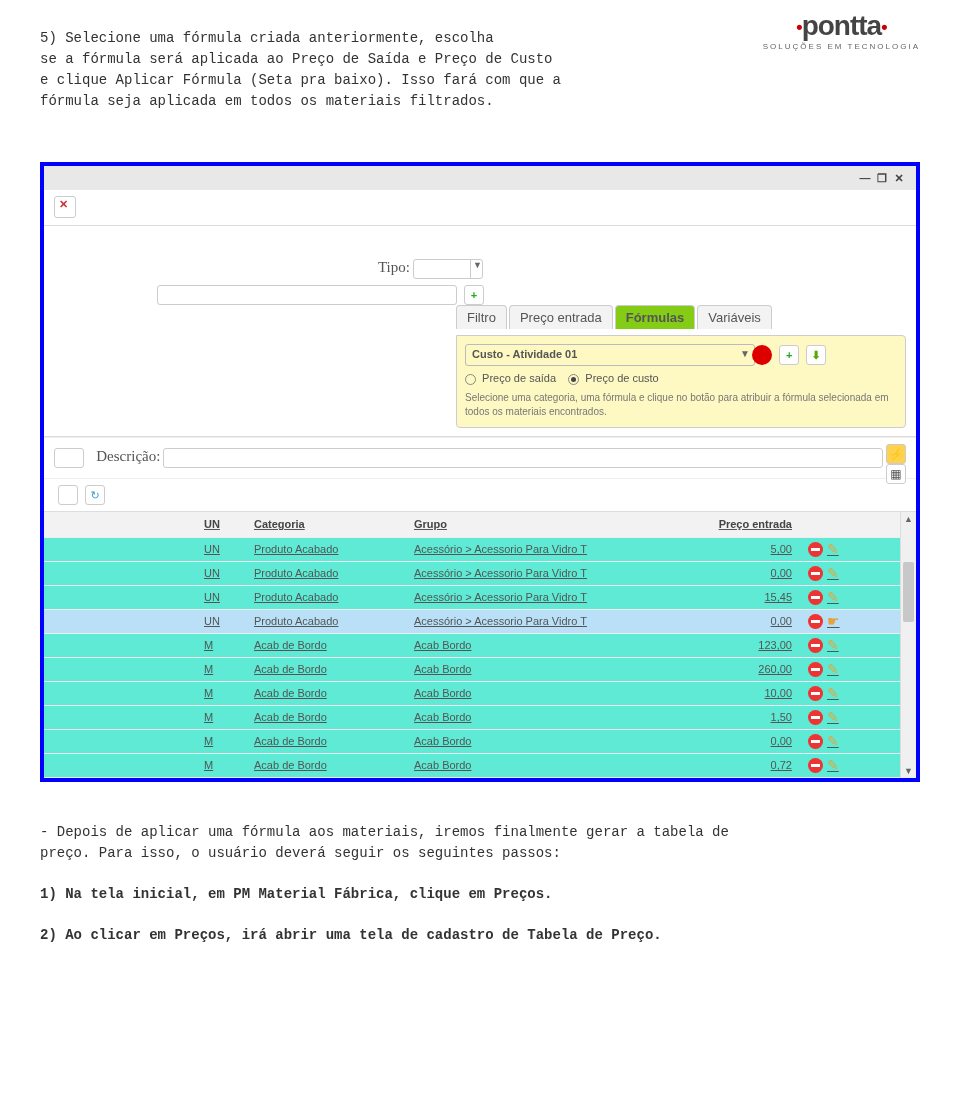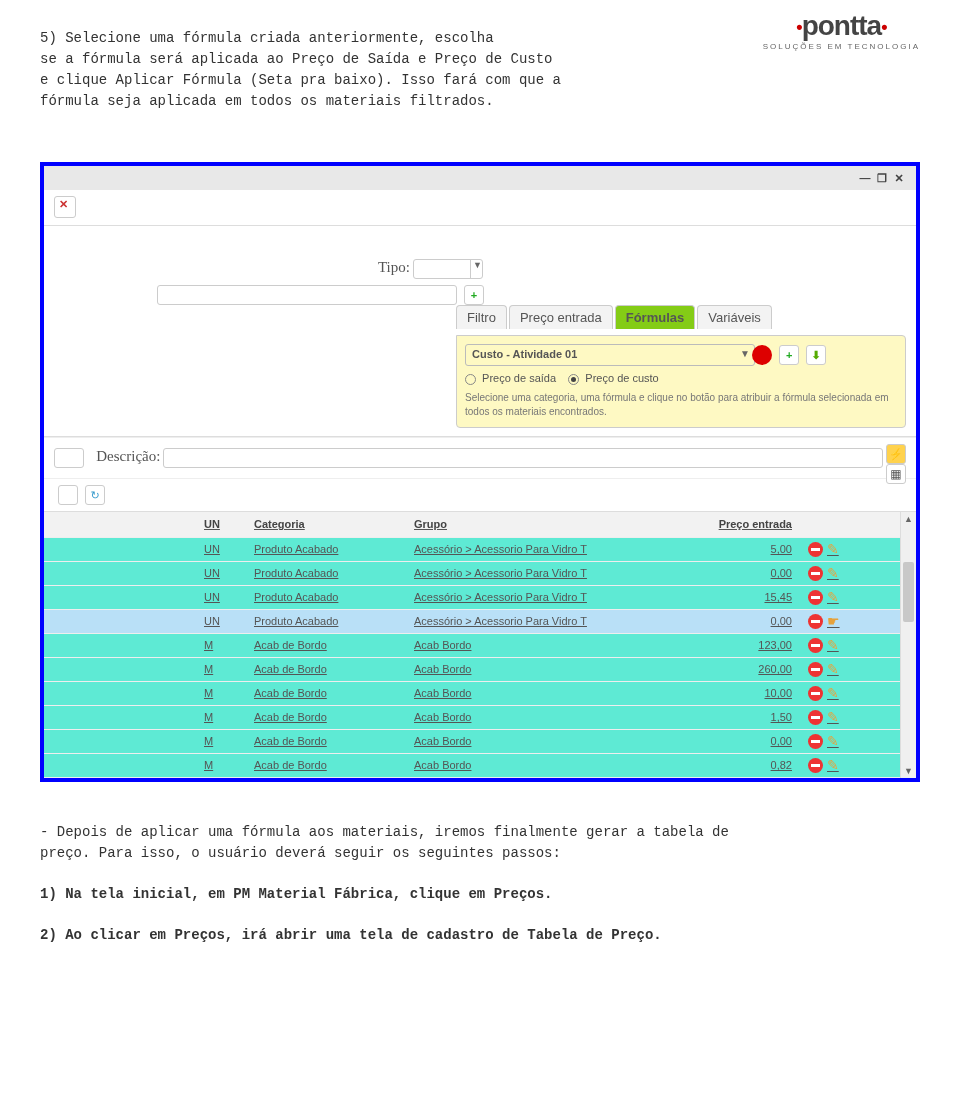--- a/index.html
+++ b/index.html
@@ -436,21 +436,21 @@
               <span class="minus-circ"></span>
               <span class="pencil"></span>
             </div>
             <div class="c-sp"></div>
           </div>
           <div class="grid-row">
             <div class="spacer-left"></div>
             <div class="c-un">M</div>
             <div class="c-cat">Acab de Bordo</div>
             <div class="c-grp">Acab Bordo</div>
-            <div class="c-prc">0,82</div>
+            <div class="c-prc">0,72</div>
             <div class="c-act">
               <span class="minus-circ"></span>
               <span class="pencil"></span>
             </div>
             <div class="c-sp"></div>
           </div>
         </div>
       <div class="vscroll">
         <span class="arr au">▲</span>
         <div class="thumb"></div>

